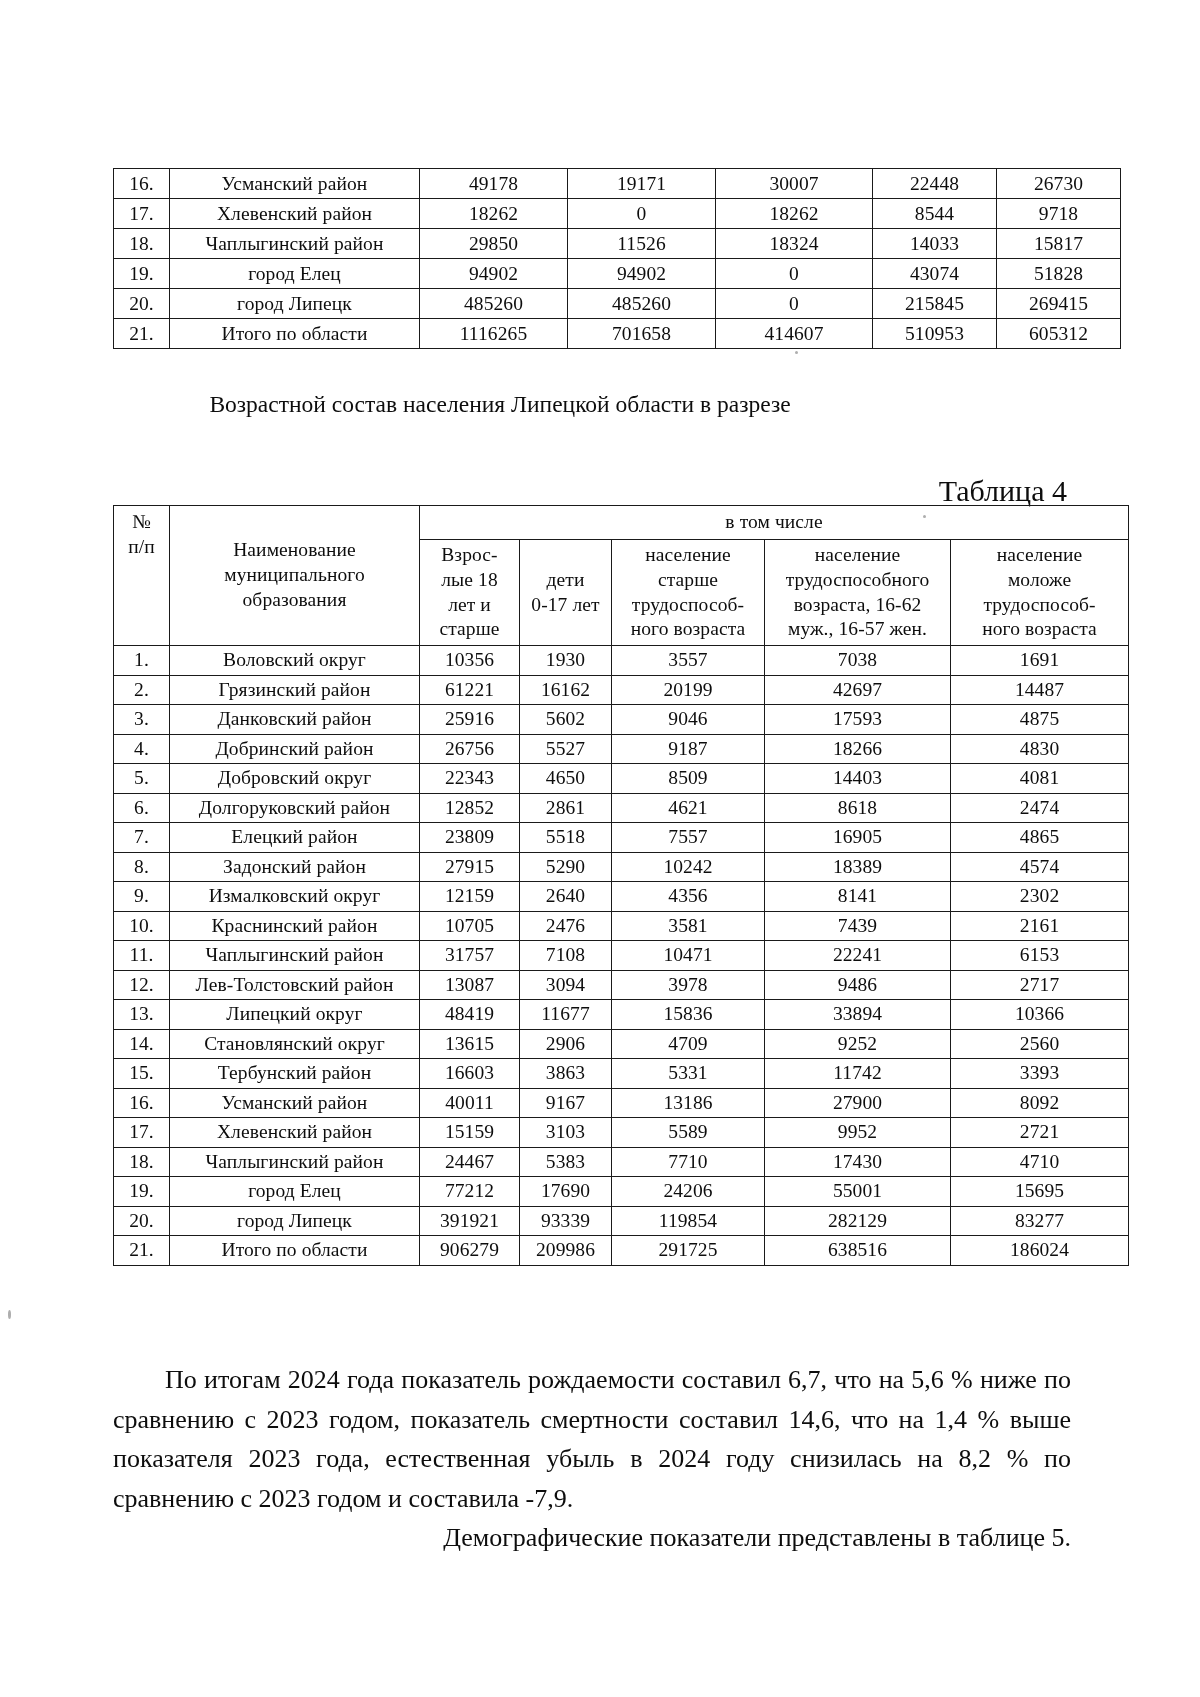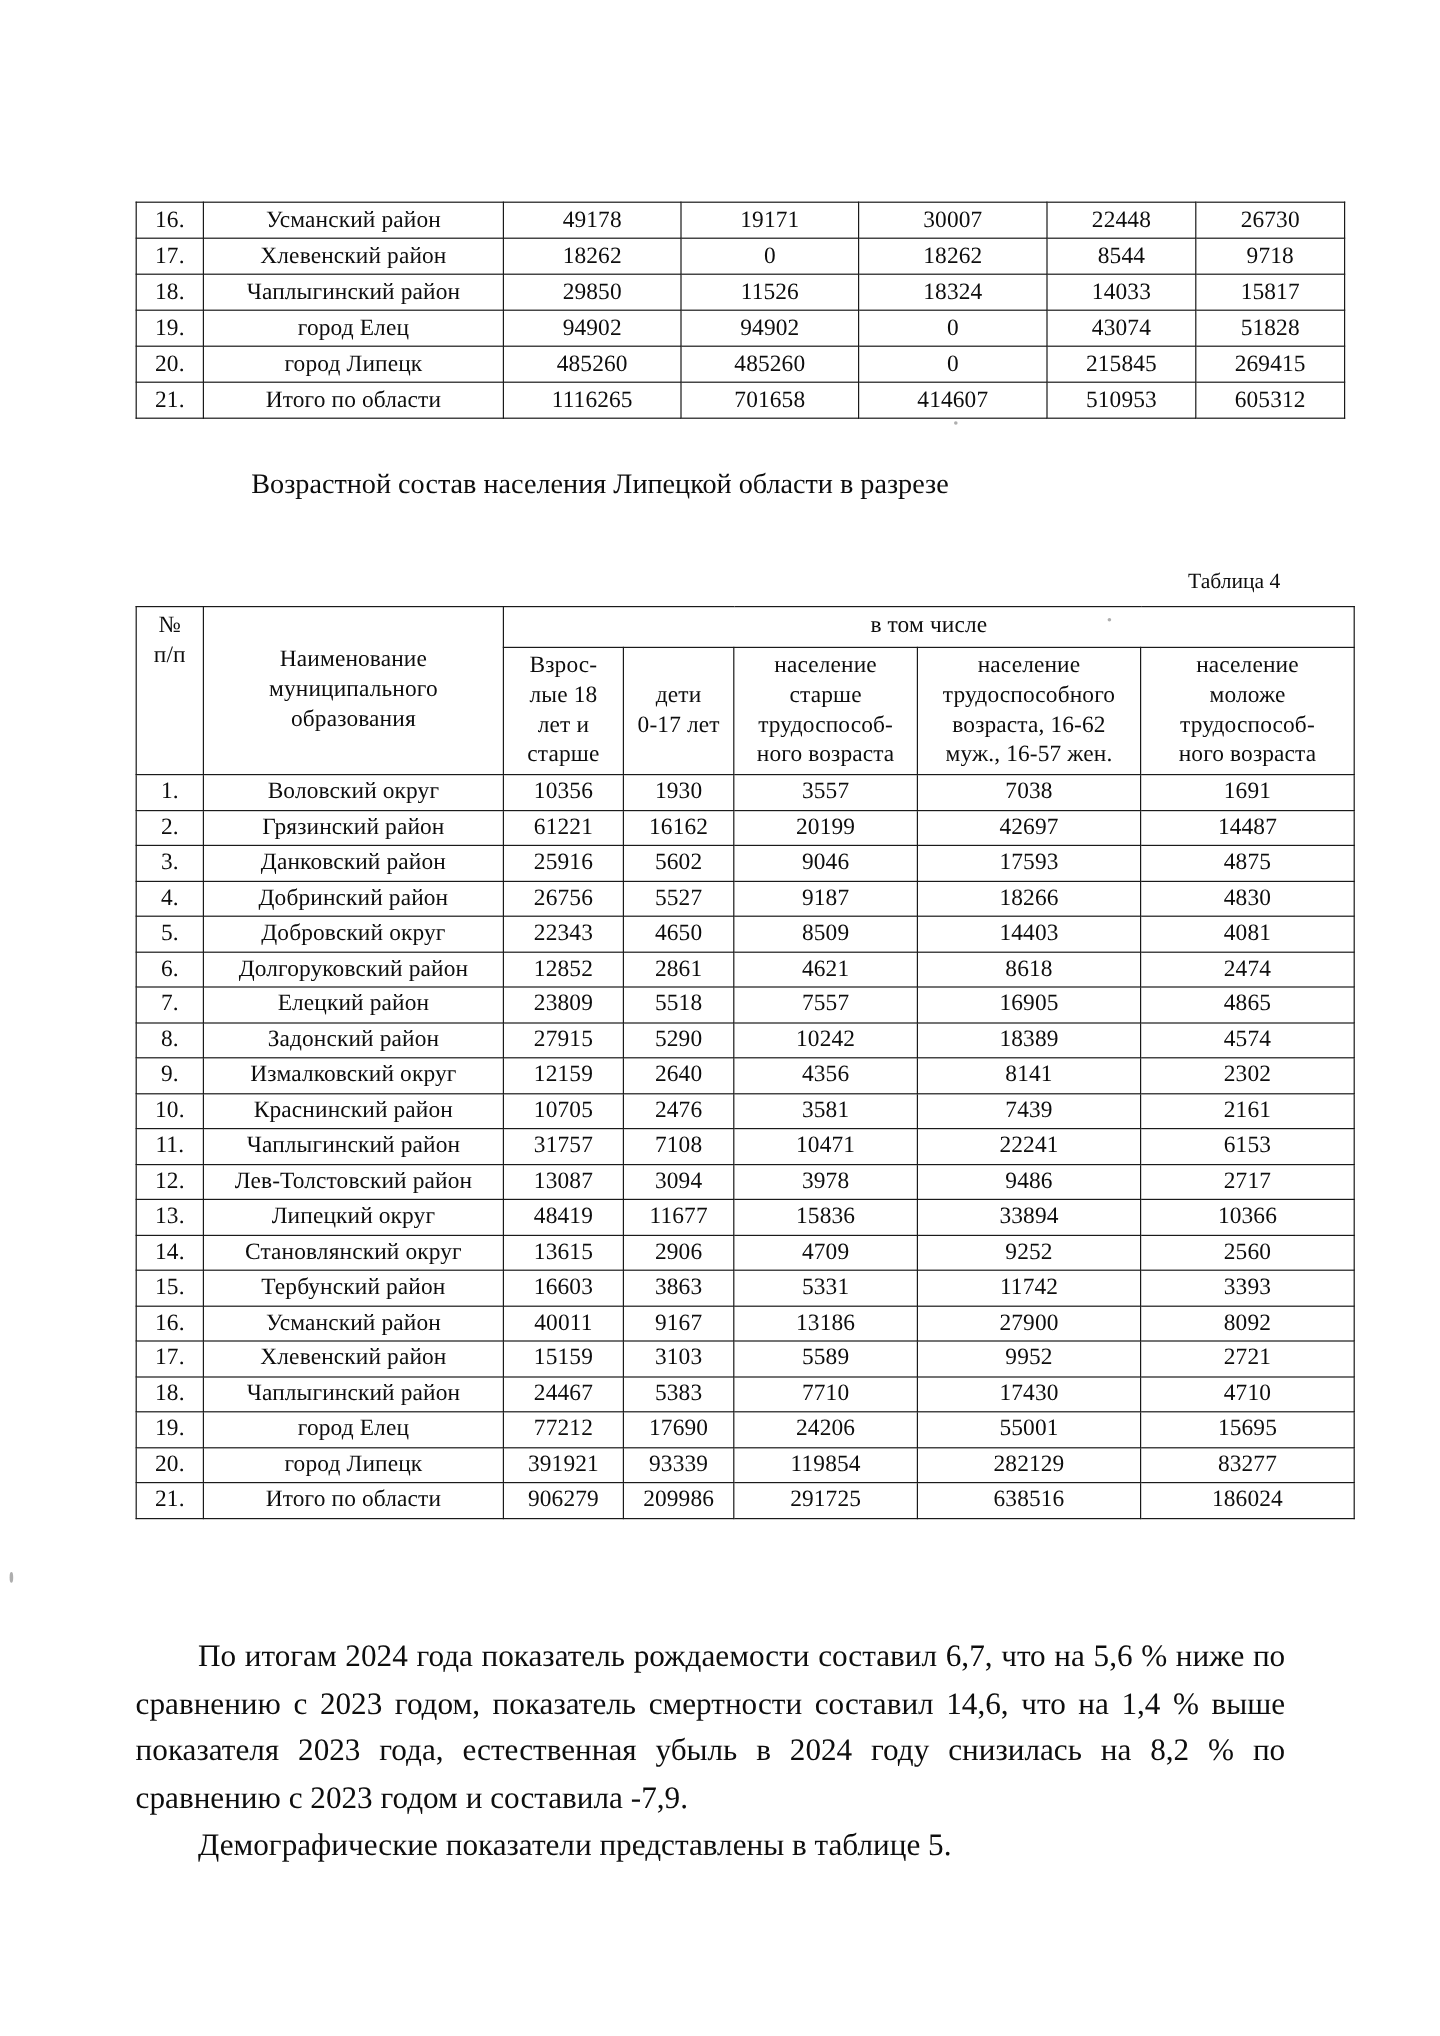--- a/index.html
+++ b/index.html
@@ -80,21 +80,21 @@
     text-align: center;
     font-size: 23.5px;
     line-height: 1.42;
   }
 
   
   #table-label {
     position: absolute;
     right: 133px;
     top: 474px;
-    font-size: 18px;
+    font-size: 30px;
   }
 
   
   #table-main-wrap {
     position: absolute;
     left: 113px;
     top: 505px;
   }
   #table-main {
     width: 955px;
@@ -135,21 +135,21 @@
     width: 958px;
     font-size: 26px;
     line-height: 1.52;
     text-align: justify;
   }
   #paragraphs p {
     margin: 0;
     text-indent: 52px;
   }
   #paragraphs p.last {
-    text-align: left;
+    text-align: right;
   }
 
   
   .speck {
     position: absolute;
     background: #6b6b6b;
     border-radius: 50%;
     opacity: 0.55;
   }
 </style>

